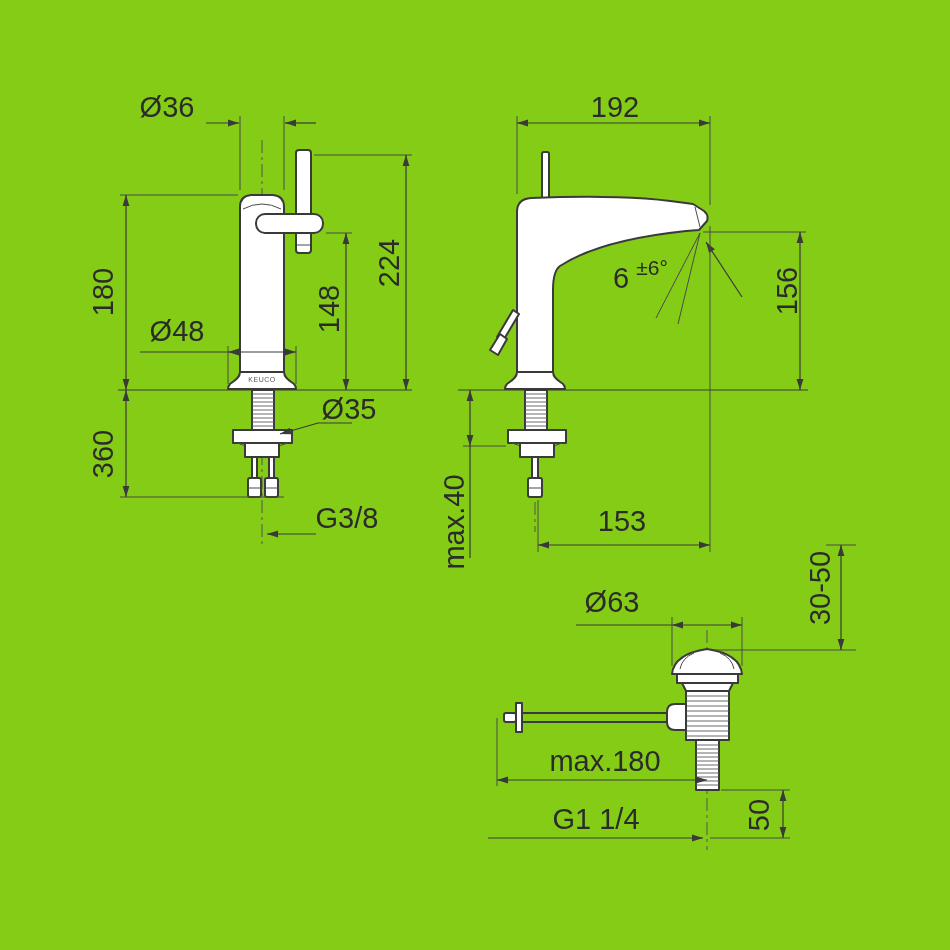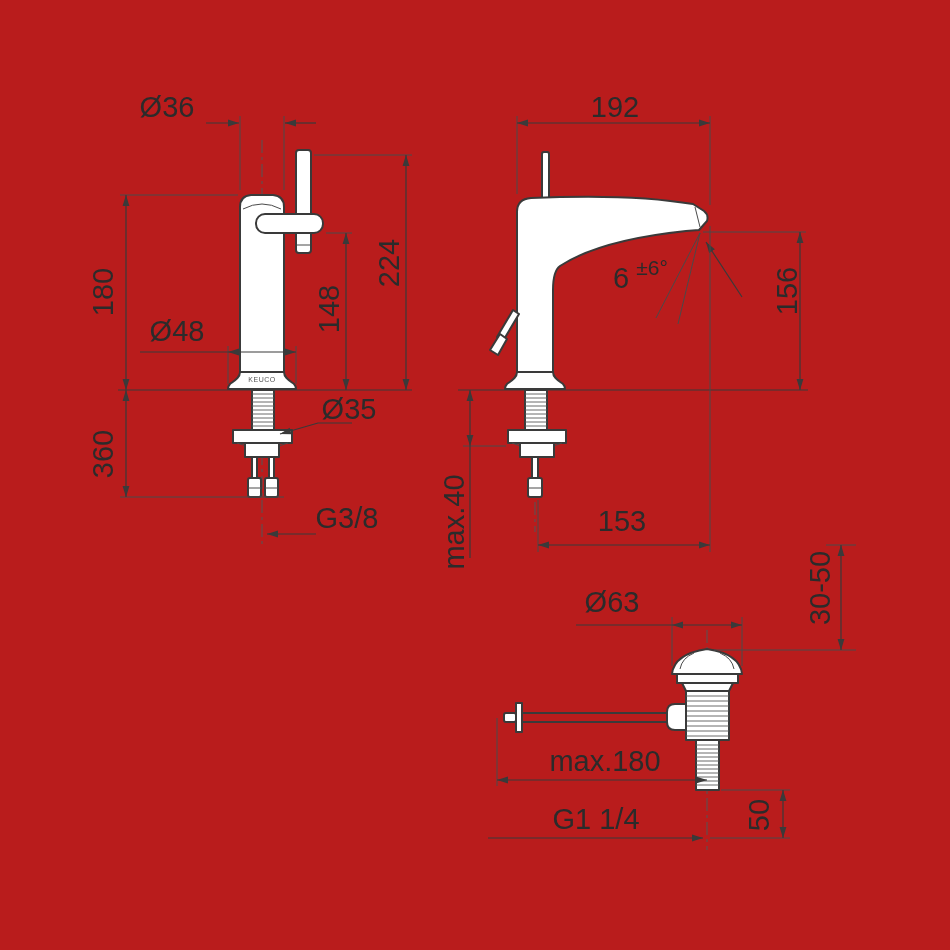--- a/index.html
+++ b/index.html
@@ -1,16 +1,16 @@
 <!DOCTYPE html>
 <html><head>
 <meta charset="utf-8">
 <style>
   html,body{margin:0;padding:0;background:#ffffff;}
-  .stage{width:950px;height:950px;position:relative;background:#b91c1c;overflow:hidden;}
+  .stage{width:950px;height:950px;position:relative;background:#84cc16;overflow:hidden;}
   svg{display:block;}
   .outline{fill:#fff;stroke:#3a3a3a;stroke-width:2;stroke-linejoin:round;}
   .solidline{stroke:#3a3a3a;stroke-width:2;fill:none;stroke-linecap:round;}
   .thin{stroke:#4a4a4a;stroke-width:1;fill:none;}
   .thread{stroke:#5a5a5a;stroke-width:.9;fill:none;}
   .ext{stroke:#4a4a4a;stroke-width:1;fill:none;}
   .dim{stroke:#3a3a3a;stroke-width:1.2;fill:none;}
   .cl{stroke:#555;stroke-width:1;fill:none;stroke-dasharray:13 4 3 4;}
   .surface{stroke:#3a3a3a;stroke-width:1.2;fill:none;}
   .t{font-family:"Liberation Sans",sans-serif;font-size:29px;fill:#2b2b2b;text-anchor:middle;}

